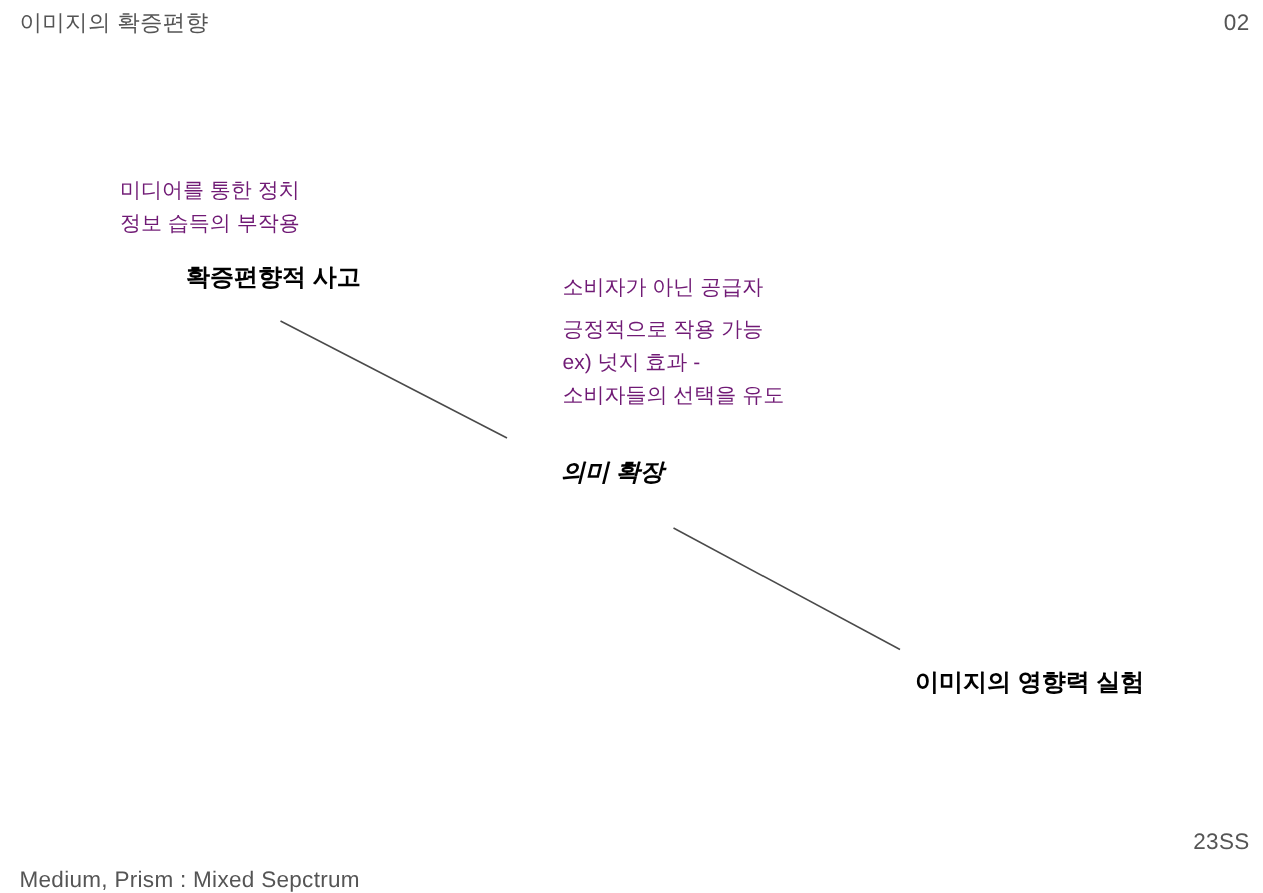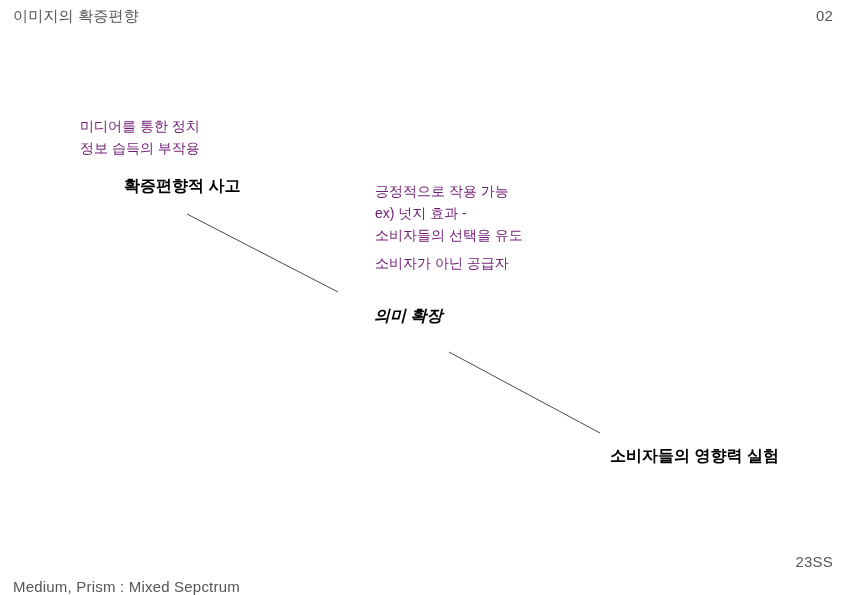--- a/index.html
+++ b/index.html
@@ -57,32 +57,32 @@
 
   <div class="body-text" style="left:80px; top:115px;">
     <div>미디어를 통한 정치</div>
     <div>정보 습득의 부작용</div>
   </div>
 
   <div class="node" style="left:79px; top:176px;margin-left:45px;">확증편향적 사고</div>
 
   <div class="body-text" style="left:375px; top:180px;">
     <div class="para">
+      <div>소비자가 아닌 공급자</div>
+    </div>
+    <div class="para">
       <div>긍정적으로 작용 가능</div>
       <div>ex) 넛지 효과 -</div>
       <div>소비자들의 선택을 유도</div>
-    </div>
-    <div class="para">
-      <div>소비자가 아닌 공급자</div>
     </div>
   </div>
 
   <div class="node" style="left:374px; top:306px;font-style:italic;">의미 확장</div>
 
-  <div class="node" style="left:610px; top:446px;">소비자들의 영향력 실험</div>
+  <div class="node" style="left:610px; top:446px;">이미지의 영향력 실험</div>
 
   <svg class="connector-layer" width="842" height="595" viewBox="0 0 842 595" xmlns="http://www.w3.org/2000/svg">
     <line x1="187" y1="214" x2="338" y2="292" stroke="#4a4a4a" stroke-width="1"></line>
     <line x1="449" y1="352" x2="600" y2="433" stroke="#4a4a4a" stroke-width="1"></line>
   </svg>
 
   <div class="meta" style="left:13px; top:579px;">Medium, Prism : Mixed Sepctrum</div>
   <div class="meta right" style="right:9px; top:554px;">23SS</div>
 
 </div>

